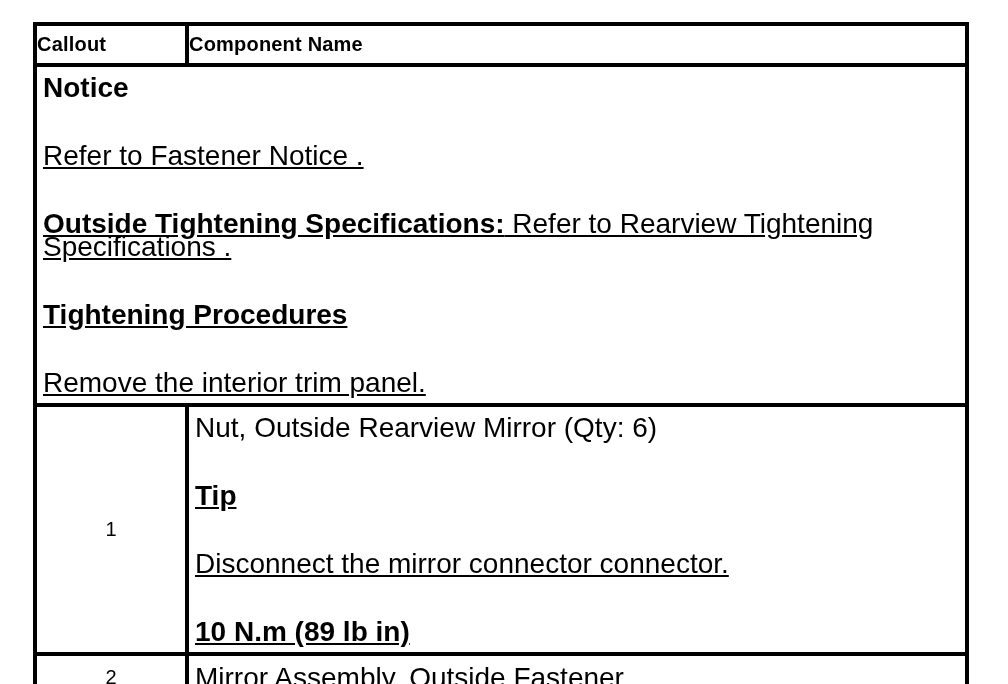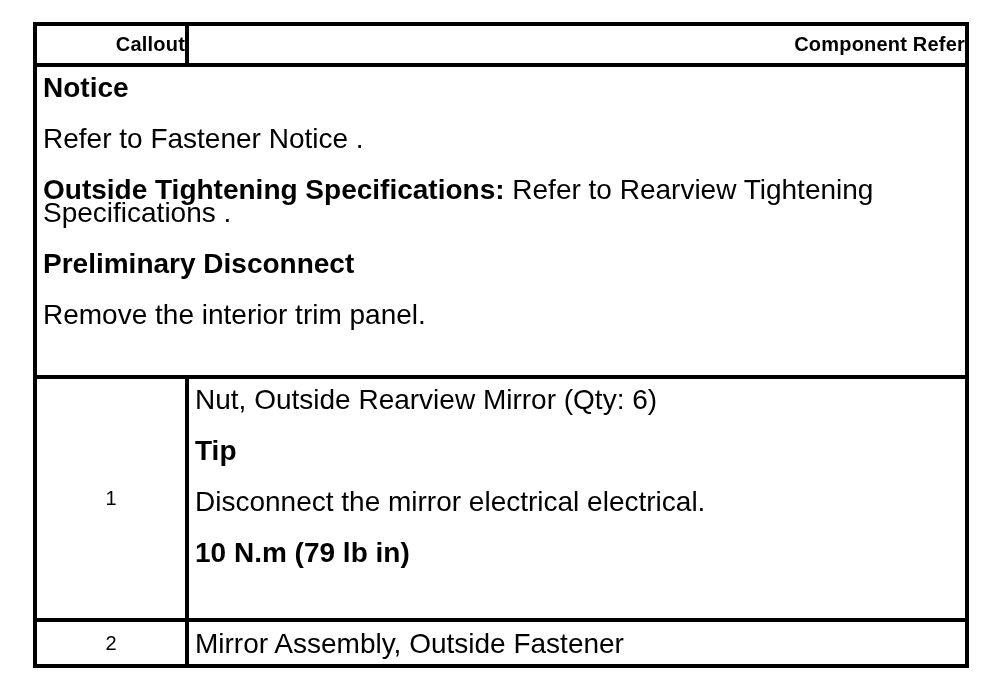--- a/index.html
+++ b/index.html
@@ -24,21 +24,21 @@
     background: #ffffff;
   }
   table.callout-table th,
   table.callout-table td {
     border: 4px solid #000000;
   }
   th.col-header {
     height: 41px;
     font-size: 20px;
     font-weight: bold;
-    text-align: right;
+    text-align: left;
     vertical-align: middle;
     letter-spacing: 0.2px;
   }
   td.notice-cell {
     height: 312px;
     padding: 9px 6px;
     vertical-align: top;
   }
   td.component-cell {
     padding: 9px 6px;
@@ -52,55 +52,55 @@
   }
   td.callout-cell {
     text-align: center;
     vertical-align: middle;
     font-size: 20px;
   }
   .para {
     font-size: 28px;
     line-height: 23px;
   }
-  .para + .para { margin-top: 28px; }
+  .para + .para { margin-top: 45px; text-decoration: underline; }
   .bold { font-weight: bold; }
 </style>
 </head>
 <body>
 
 <div class="page">
   <table class="callout-table">
     <colgroup>
       <col style="width:152px">
       <col>
     </colgroup>
     <thead>
       <tr>
         <th class="col-header">Callout</th>
-        <th class="col-header">Component Refer</th>
+        <th class="col-header">Component Name</th>
       </tr>
     </thead>
     <tbody>
       <tr>
         <td class="notice-cell" colspan="2">
           <div class="para"><span class="bold">Notice</span><span></span></div>
           <div class="para"><span class="bold"></span><span>Refer to Fastener Notice .</span></div>
           <div class="para"><span class="bold">Outside Tightening Specifications:</span><span> Refer to Rearview Tightening Specifications .</span></div>
-          <div class="para"><span class="bold">Preliminary Disconnect</span><span></span></div>
+          <div class="para"><span class="bold">Tightening Procedures</span><span></span></div>
           <div class="para"><span class="bold"></span><span>Remove the interior trim panel.</span></div>
         </td>
       </tr>
       <tr class="part-row-1">
         <td class="callout-cell">1</td>
         <td class="component-cell">
           <div class="para"><span class="bold"></span><span>Nut, Outside Rearview Mirror (Qty: 6)</span></div>
           <div class="para"><span class="bold">Tip</span><span></span></div>
-          <div class="para"><span class="bold"></span><span>Disconnect the mirror electrical electrical.</span></div>
-          <div class="para"><span class="bold">10 N.m (79 lb in)</span><span></span></div>
+          <div class="para"><span class="bold"></span><span>Disconnect the mirror connector connector.</span></div>
+          <div class="para"><span class="bold">10 N.m (89 lb in)</span><span></span></div>
         </td>
       </tr>
       <tr class="part-row-2">
         <td class="callout-cell">2</td>
         <td class="component-cell single-line">
           <div class="para"><span class="bold"></span><span>Mirror Assembly, Outside Fastener</span></div>
         </td>
       </tr>
     </tbody>
   </table>

